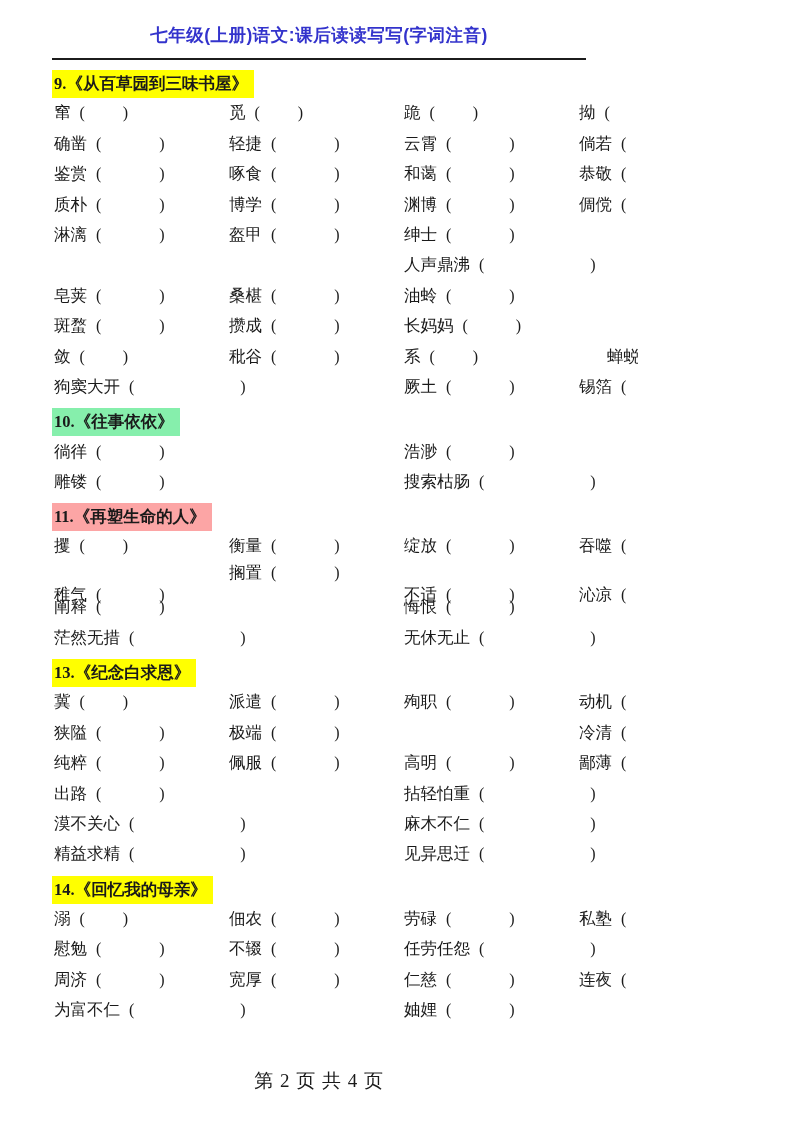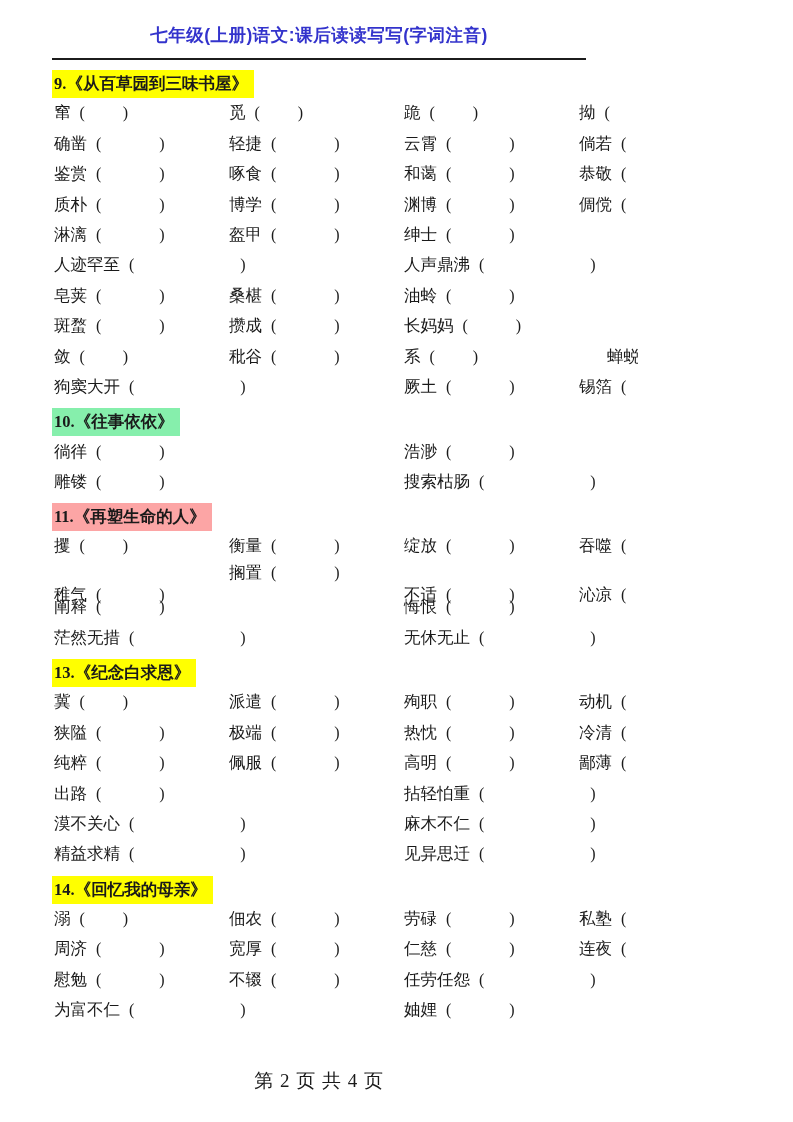--- a/index.html
+++ b/index.html
@@ -91,21 +91,20 @@
           <div class="item" style="grid-column-start: 2;"><span class="w">博学</span><span class="p open">(</span><span class="gap g2"></span><span class="p close">)</span></div>
           <div class="item" style="grid-column-start: 3;"><span class="w">渊博</span><span class="p open">(</span><span class="gap g2"></span><span class="p close">)</span></div>
           <div class="item" style="grid-column-start: 4;"><span class="w">倜傥</span><span class="p open">(</span><span class="gap g2"></span><span class="p close">)</span></div>
         </div>
         <div class="row">
           <div class="item" style="grid-column-start: 1;"><span class="w">淋漓</span><span class="p open">(</span><span class="gap g2"></span><span class="p close">)</span></div>
           <div class="item" style="grid-column-start: 2;"><span class="w">盔甲</span><span class="p open">(</span><span class="gap g2"></span><span class="p close">)</span></div>
           <div class="item" style="grid-column-start: 3;"><span class="w">绅士</span><span class="p open">(</span><span class="gap g2"></span><span class="p close">)</span></div>
         </div>
         <div class="row">
-          <div class="item" style="grid-column-start: 1;"><span class="w">人迹罕至</span><span class="p open">(</span><span class="gap g4"></span><span class="p close">)</span></div>
           <div class="item" style="grid-column-start: 3;"><span class="w">人声鼎沸</span><span class="p open">(</span><span class="gap g4"></span><span class="p close">)</span></div>
         </div>
         <div class="row">
           <div class="item" style="grid-column-start: 1;"><span class="w">皂荚</span><span class="p open">(</span><span class="gap g2"></span><span class="p close">)</span></div>
           <div class="item" style="grid-column-start: 2;"><span class="w">桑椹</span><span class="p open">(</span><span class="gap g2"></span><span class="p close">)</span></div>
           <div class="item" style="grid-column-start: 3;"><span class="w">油蛉</span><span class="p open">(</span><span class="gap g2"></span><span class="p close">)</span></div>
         </div>
         <div class="row">
           <div class="item" style="grid-column-start: 1;"><span class="w">斑蝥</span><span class="p open">(</span><span class="gap g2"></span><span class="p close">)</span></div>
           <div class="item" style="grid-column-start: 2;"><span class="w">攒成</span><span class="p open">(</span><span class="gap g2"></span><span class="p close">)</span></div>
@@ -161,21 +160,20 @@
         <div class="heading-line"><span class="sec-heading" style="background: rgb(255, 255, 0);">13.《纪念白求恩》</span></div>
         <div class="row">
           <div class="item" style="grid-column-start: 1;"><span class="w">冀</span><span class="p open">(</span><span class="gap g1"></span><span class="p close">)</span></div>
           <div class="item" style="grid-column-start: 2;"><span class="w">派遣</span><span class="p open">(</span><span class="gap g2"></span><span class="p close">)</span></div>
           <div class="item" style="grid-column-start: 3;"><span class="w">殉职</span><span class="p open">(</span><span class="gap g2"></span><span class="p close">)</span></div>
           <div class="item" style="grid-column-start: 4;"><span class="w">动机</span><span class="p open">(</span><span class="gap g2"></span><span class="p close">)</span></div>
         </div>
         <div class="row">
           <div class="item" style="grid-column-start: 1;"><span class="w">狭隘</span><span class="p open">(</span><span class="gap g2"></span><span class="p close">)</span></div>
           <div class="item" style="grid-column-start: 2;"><span class="w">极端</span><span class="p open">(</span><span class="gap g2"></span><span class="p close">)</span></div>
-          <div class="item" style="grid-column-start: 3;"><span class="w">热忱</span><span class="p open">(</span><span class="gap g2"></span><span class="p close">)</span></div>
           <div class="item" style="grid-column-start: 4;"><span class="w">冷清</span><span class="p open">(</span><span class="gap g2"></span><span class="p close">)</span></div>
         </div>
         <div class="row">
           <div class="item" style="grid-column-start: 1;"><span class="w">纯粹</span><span class="p open">(</span><span class="gap g2"></span><span class="p close">)</span></div>
           <div class="item" style="grid-column-start: 2;"><span class="w">佩服</span><span class="p open">(</span><span class="gap g2"></span><span class="p close">)</span></div>
           <div class="item" style="grid-column-start: 3;"><span class="w">高明</span><span class="p open">(</span><span class="gap g2"></span><span class="p close">)</span></div>
           <div class="item" style="grid-column-start: 4;"><span class="w">鄙薄</span><span class="p open">(</span><span class="gap g2"></span><span class="p close">)</span></div>
         </div>
         <div class="row">
           <div class="item" style="grid-column-start: 1;"><span class="w">出路</span><span class="p open">(</span><span class="gap g2"></span><span class="p close">)</span></div>
@@ -192,29 +190,29 @@
       </section>
       <section>
         <div class="heading-line"><span class="sec-heading" style="background: rgb(255, 255, 0);">14.《回忆我的母亲》</span></div>
         <div class="row">
           <div class="item" style="grid-column-start: 1;"><span class="w">溺</span><span class="p open">(</span><span class="gap g1"></span><span class="p close">)</span></div>
           <div class="item" style="grid-column-start: 2;"><span class="w">佃农</span><span class="p open">(</span><span class="gap g2"></span><span class="p close">)</span></div>
           <div class="item" style="grid-column-start: 3;"><span class="w">劳碌</span><span class="p open">(</span><span class="gap g2"></span><span class="p close">)</span></div>
           <div class="item" style="grid-column-start: 4;"><span class="w">私塾</span><span class="p open">(</span><span class="gap g2"></span><span class="p close">)</span></div>
         </div>
         <div class="row">
+          <div class="item" style="grid-column-start: 1;"><span class="w">慰勉</span><span class="p open">(</span><span class="gap g2"></span><span class="p close">)</span></div>
+          <div class="item" style="grid-column-start: 2;"><span class="w">不辍</span><span class="p open">(</span><span class="gap g2"></span><span class="p close">)</span></div>
+          <div class="item" style="grid-column-start: 3;"><span class="w">任劳任怨</span><span class="p open">(</span><span class="gap g4"></span><span class="p close">)</span></div>
+        </div>
+        <div class="row">
           <div class="item" style="grid-column-start: 1;"><span class="w">周济</span><span class="p open">(</span><span class="gap g2"></span><span class="p close">)</span></div>
           <div class="item" style="grid-column-start: 2;"><span class="w">宽厚</span><span class="p open">(</span><span class="gap g2"></span><span class="p close">)</span></div>
           <div class="item" style="grid-column-start: 3;"><span class="w">仁慈</span><span class="p open">(</span><span class="gap g2"></span><span class="p close">)</span></div>
           <div class="item" style="grid-column-start: 4;"><span class="w">连夜</span><span class="p open">(</span><span class="gap g2"></span><span class="p close">)</span></div>
-        </div>
-        <div class="row">
-          <div class="item" style="grid-column-start: 1;"><span class="w">慰勉</span><span class="p open">(</span><span class="gap g2"></span><span class="p close">)</span></div>
-          <div class="item" style="grid-column-start: 2;"><span class="w">不辍</span><span class="p open">(</span><span class="gap g2"></span><span class="p close">)</span></div>
-          <div class="item" style="grid-column-start: 3;"><span class="w">任劳任怨</span><span class="p open">(</span><span class="gap g4"></span><span class="p close">)</span></div>
         </div>
         <div class="row">
           <div class="item" style="grid-column-start: 1;"><span class="w">为富不仁</span><span class="p open">(</span><span class="gap g4"></span><span class="p close">)</span></div>
           <div class="item" style="grid-column-start: 3;"><span class="w">妯娌</span><span class="p open">(</span><span class="gap g2"></span><span class="p close">)</span></div>
         </div>
       </section>
     </div>
   <div class="footer">第 2 页 共 4 页</div>
 </div>
 

